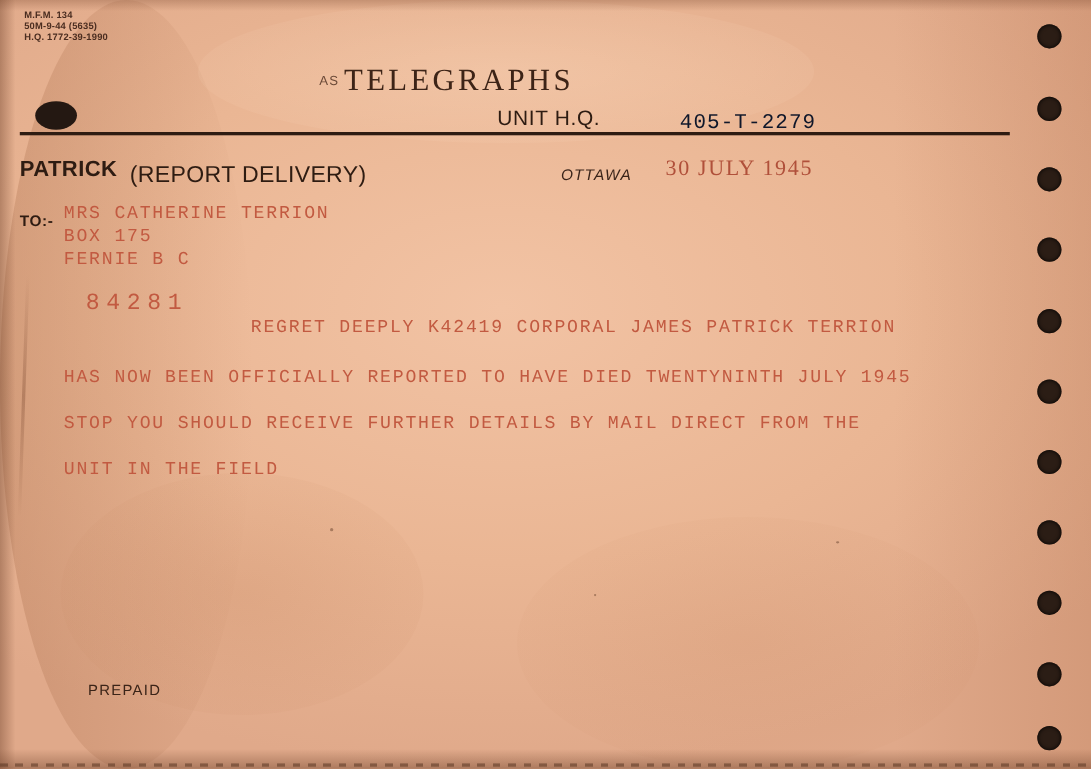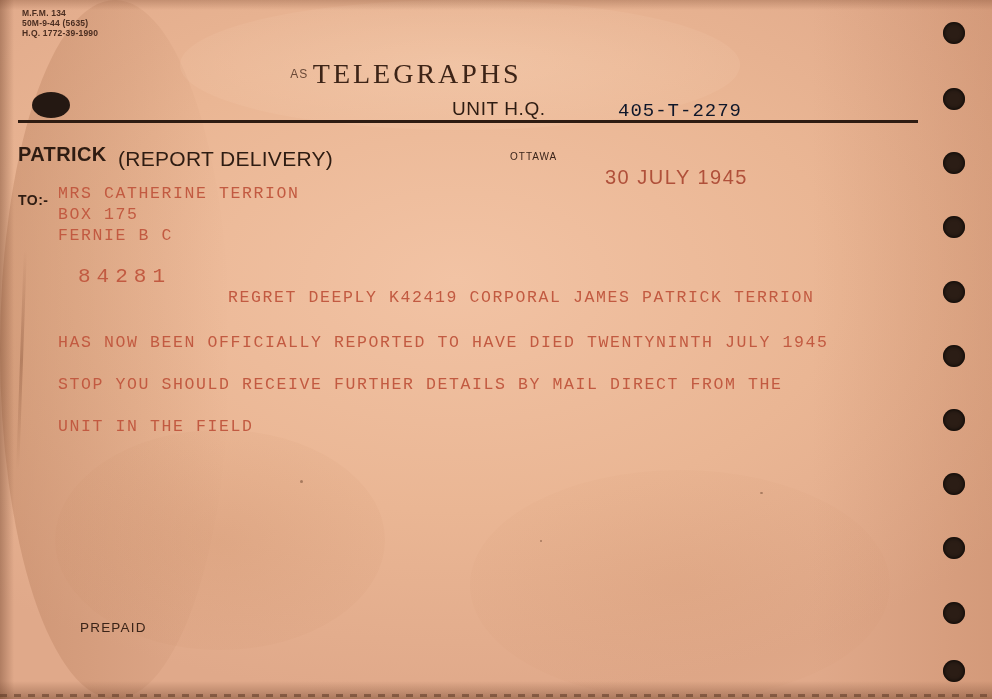--- a/index.html
+++ b/index.html
@@ -170,33 +170,33 @@
     font-family: "Liberation Sans", sans-serif;
     font-size: 21px;
     color: #2e1c12;
     letter-spacing: 0.3px;
   }
   .ottawa {
     position: absolute;
     left: 510px;
     top: 151px;
     font-family: "Liberation Sans", sans-serif;
-    font-size: 10px;
+    font-size: 14px;
     letter-spacing: 1px;
     color: #3a241a;
+    font-style: italic;
   }
   .date {
     position: absolute;
     left: 605px;
     top: 142px;
-    font-family: Liberation Sans, sans-serif;
+    font-family: Liberation Serif, serif;
     font-size: 20px;
     letter-spacing: 1.5px;
     color: #b0503a;
-    margin-top: 24px;
   }
   .to-label {
     position: absolute;
     left: 18px;
     top: 192px;
     font-family: "Liberation Sans", sans-serif;
     font-size: 14px;
     font-weight: bold;
     color: #2e1c12;
     letter-spacing: 0.5px;

